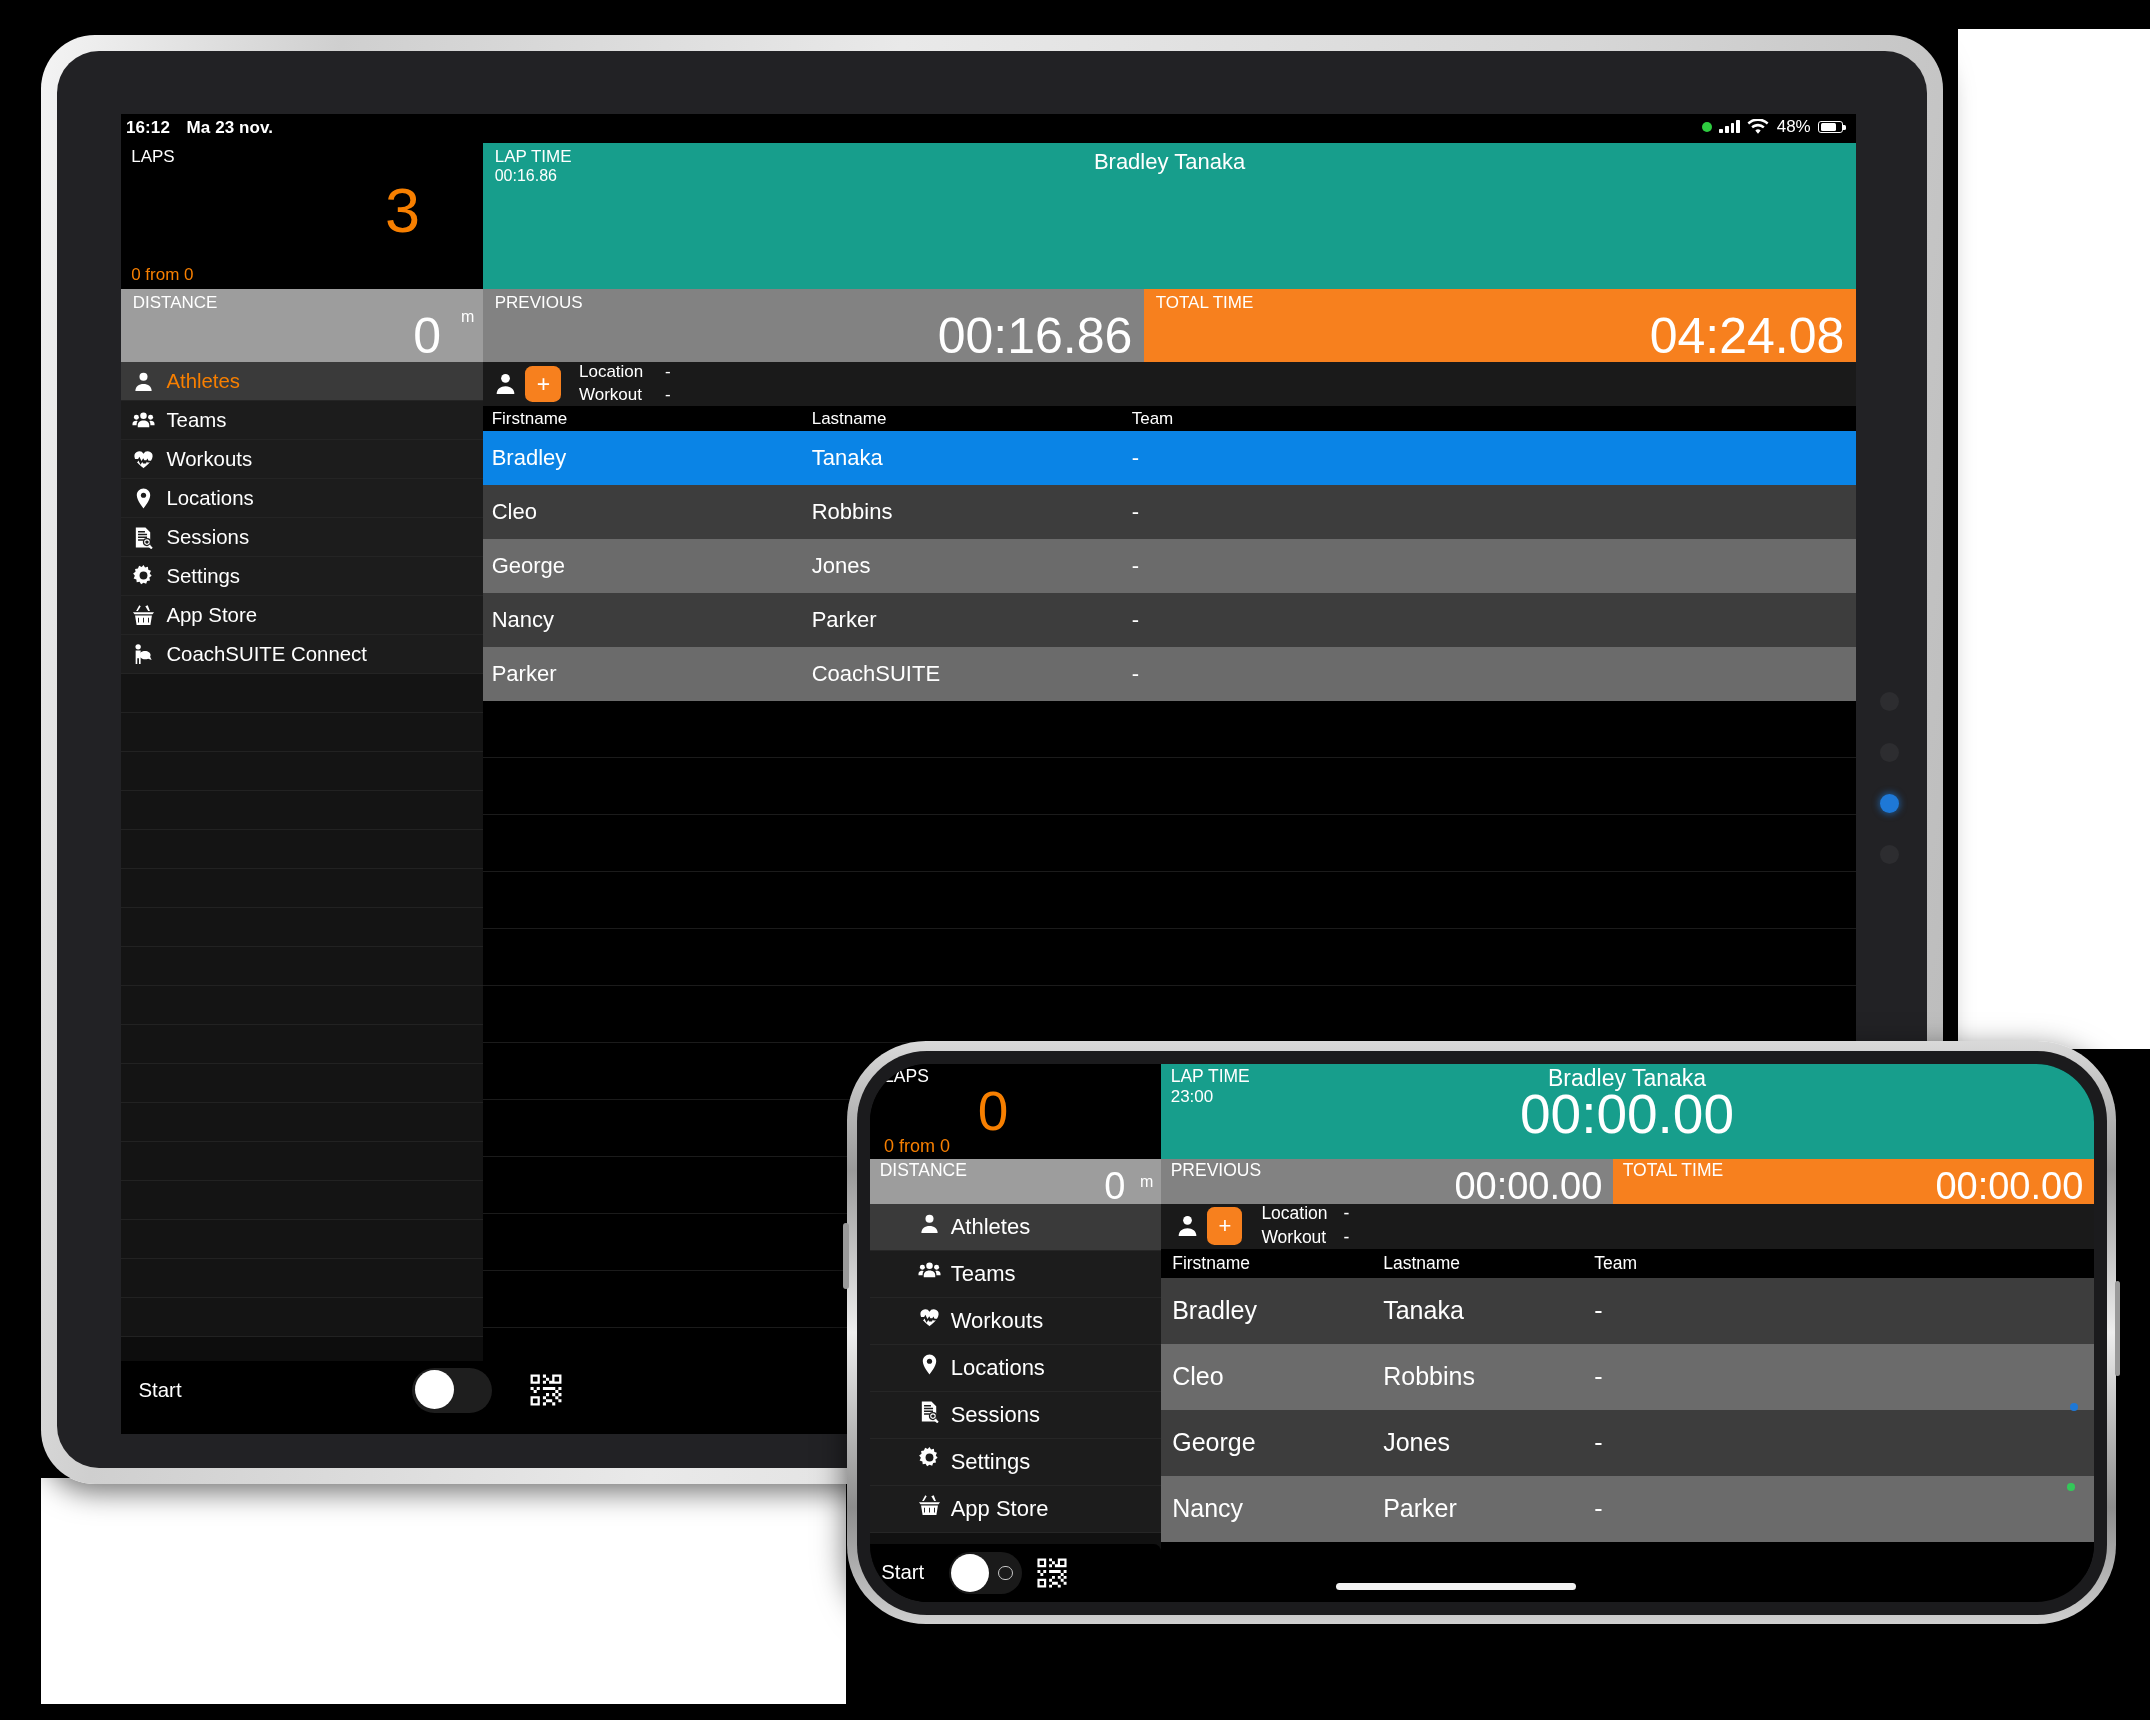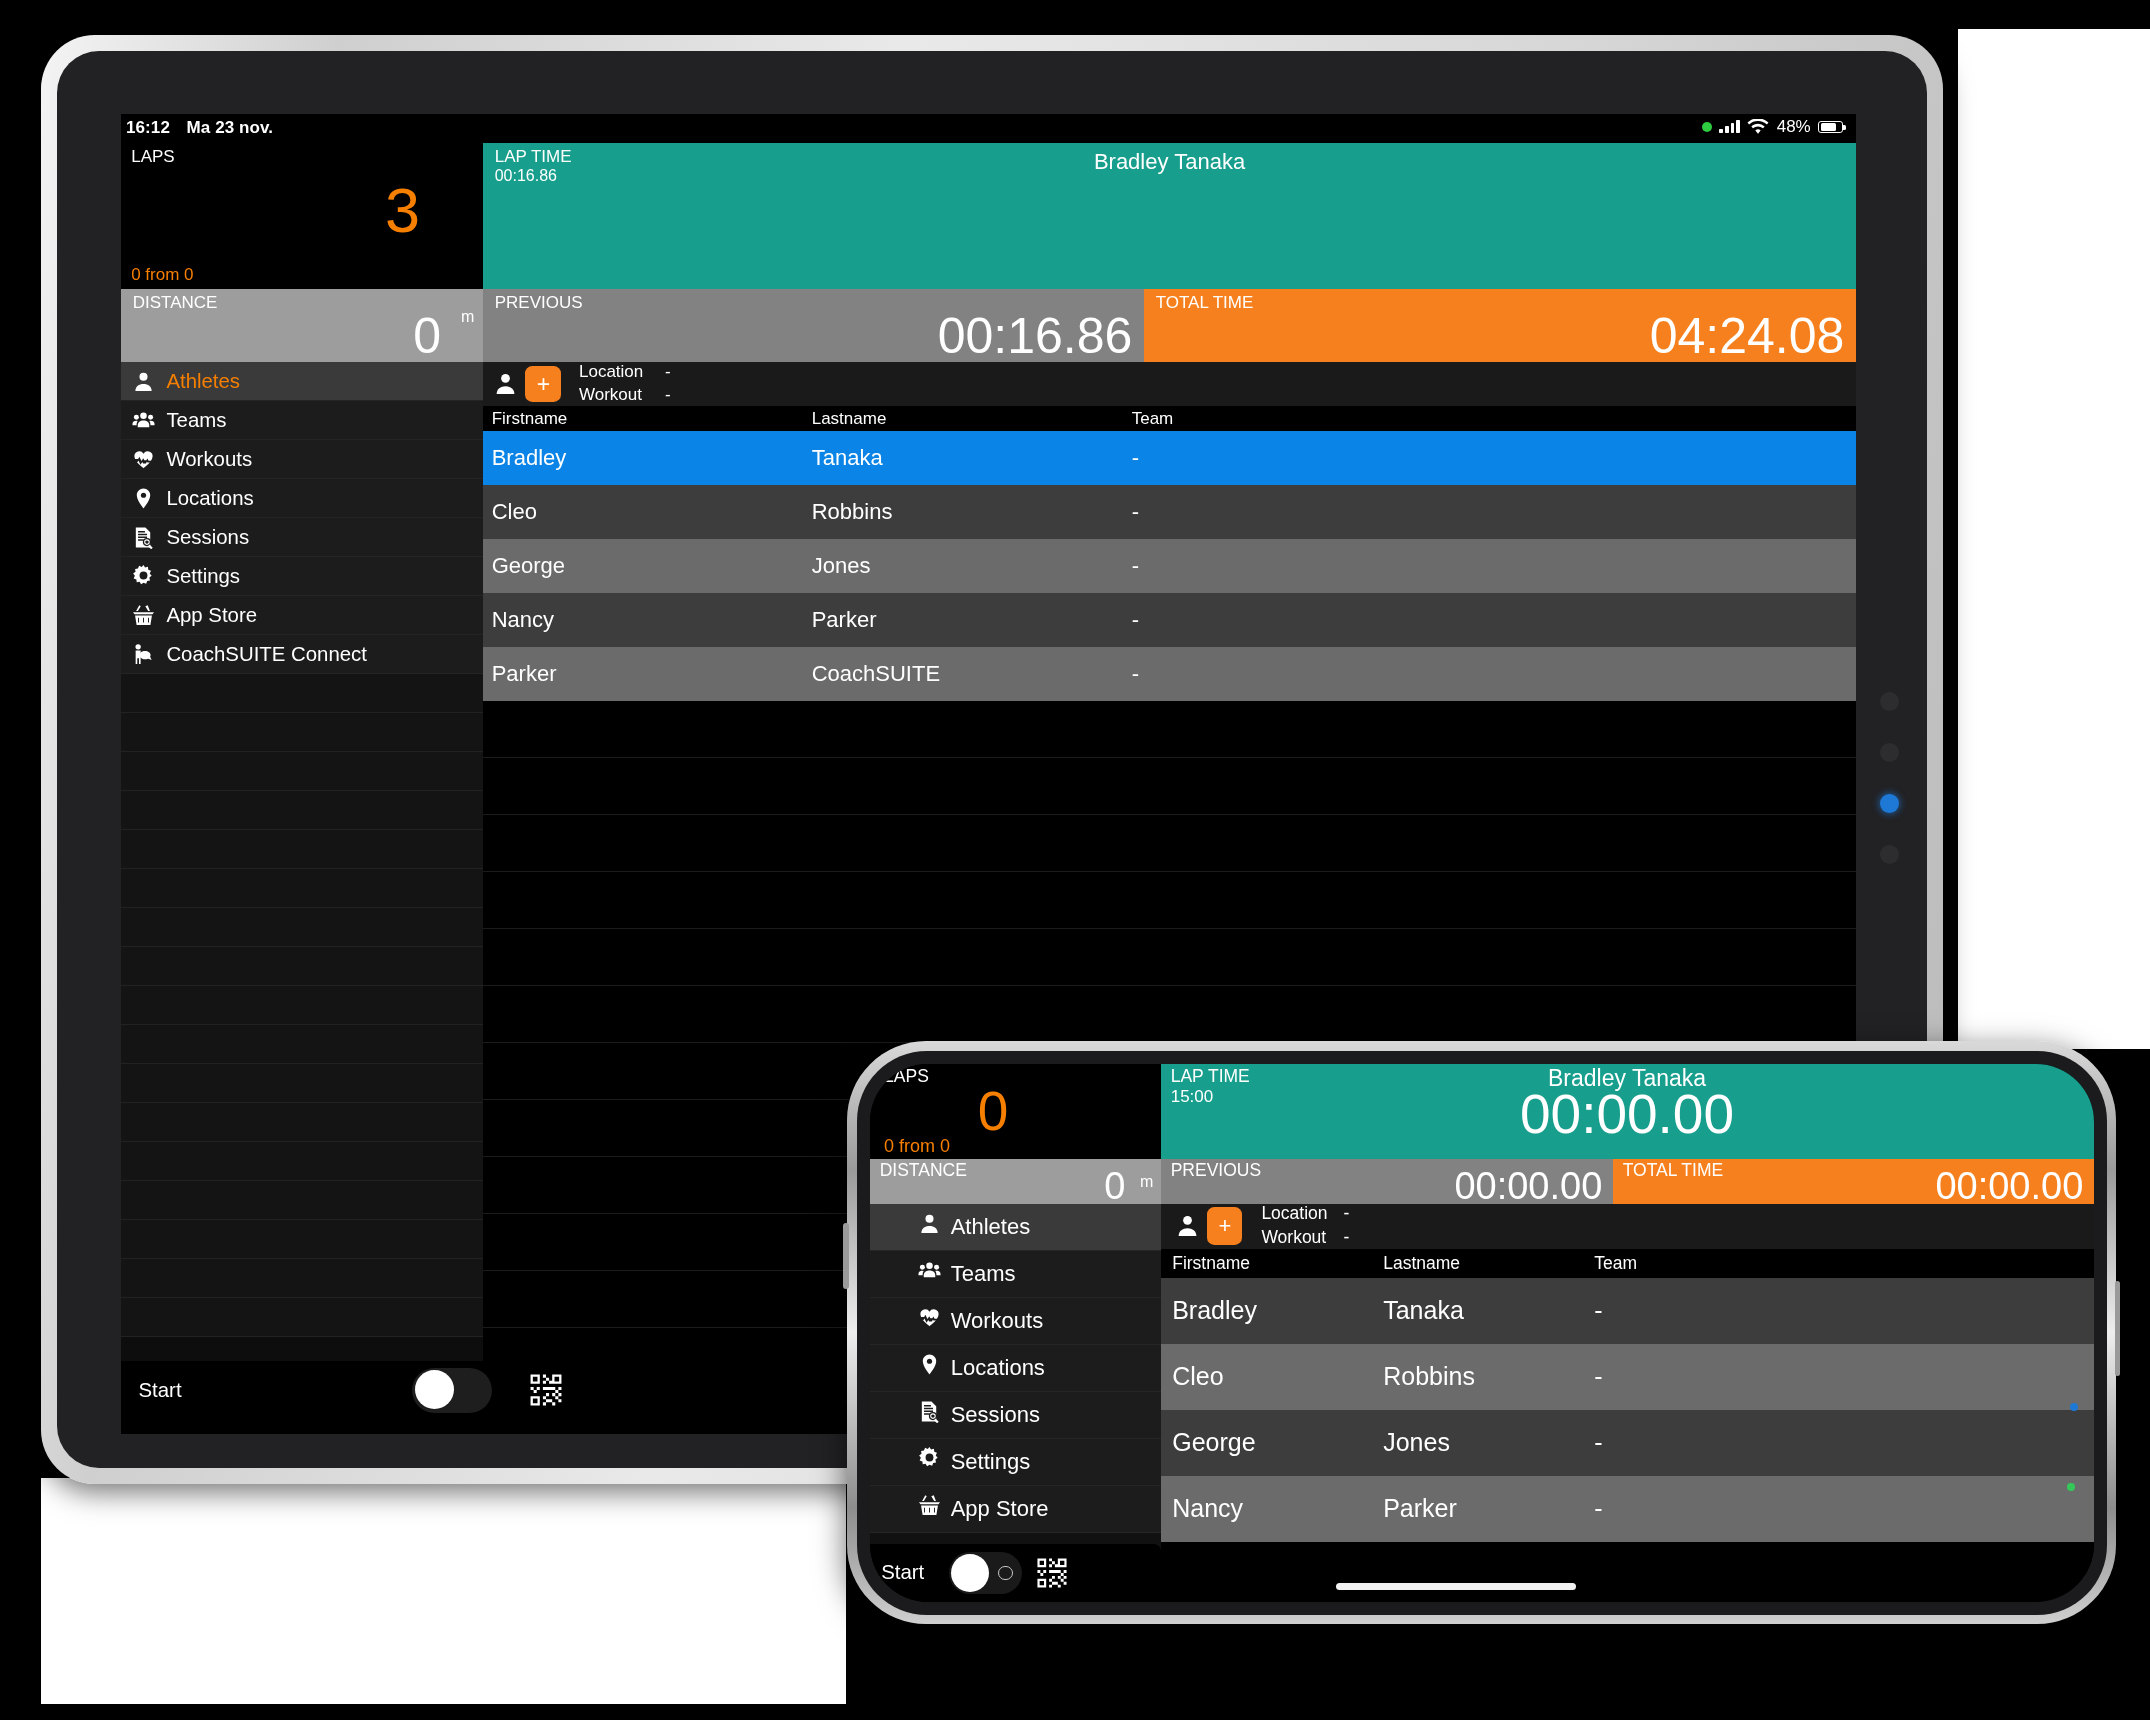--- a/index.html
+++ b/index.html
@@ -448,21 +448,21 @@
           <div class="p-laps">
             <div class="cap">LAPS</div>
             <div class="num">0</div>
             <div class="from">0 from 0</div>
           </div>
         </div>
         <div class="p-right">
           <div class="p-lt">
             <div class="cap">
               <span>LAP TIME</span>
-              <small>15:00</small>
+              <small>23:00</small>
             </div>
             <div class="who">Bradley Tanaka</div>
             <div class="big">00:00.00</div>
           </div>
         </div>
       </div>
 
       <div class="p-row2">
         <div class="p-cell p-dist">
           <div class="cap">DISTANCE</div>

